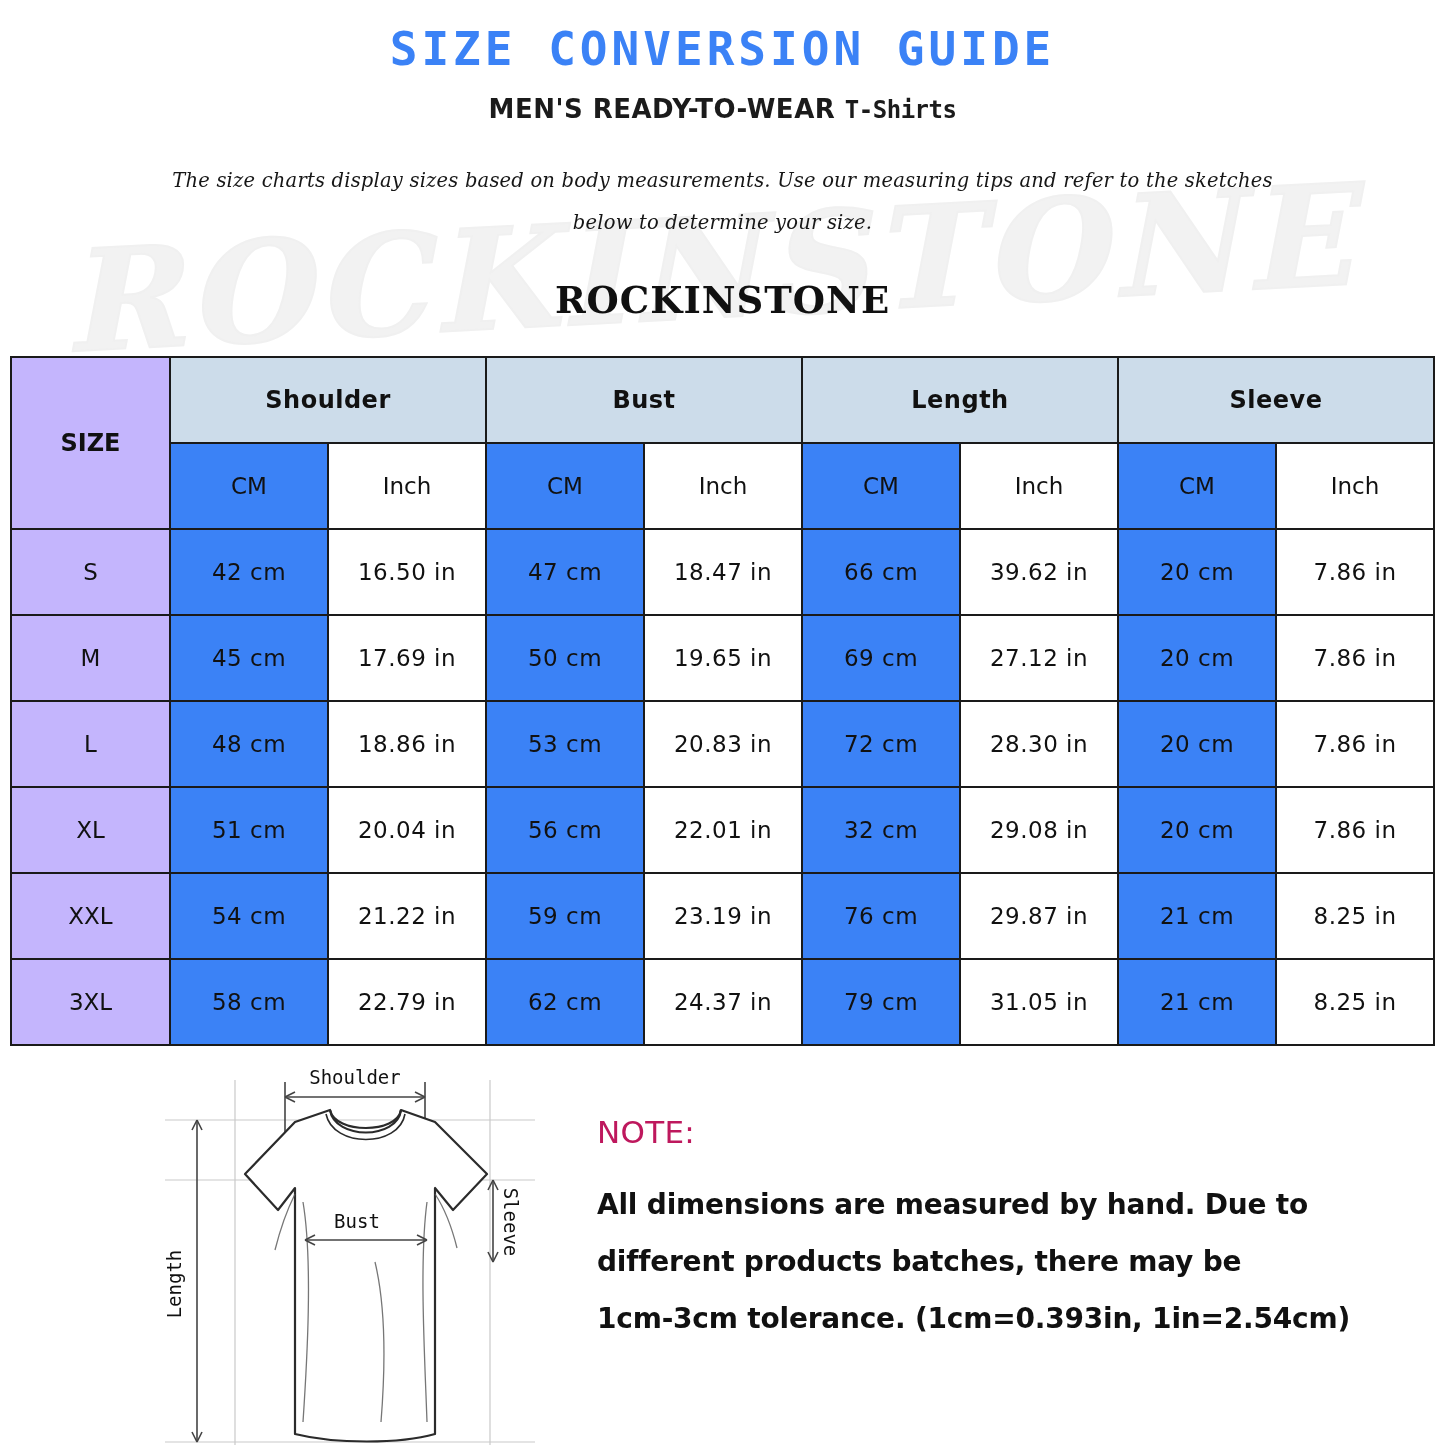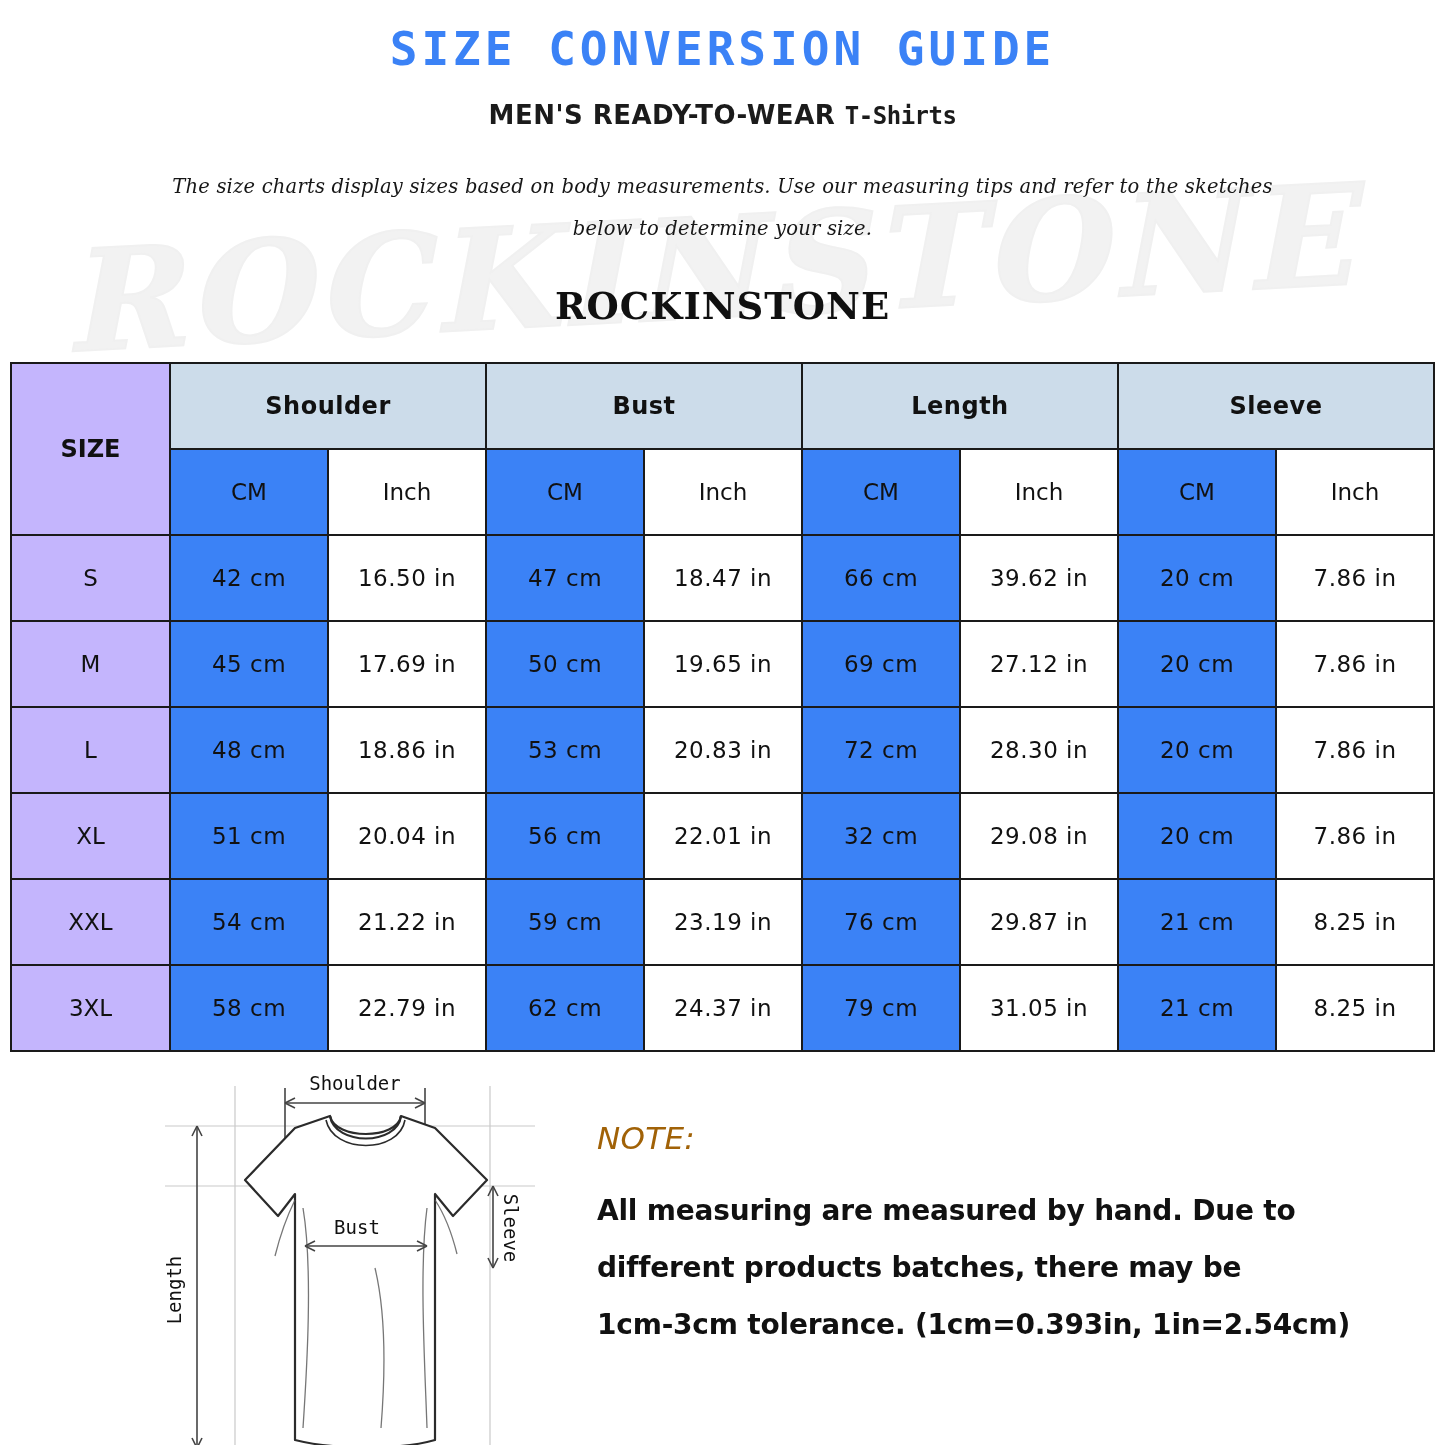--- a/index.html
+++ b/index.html
@@ -47,21 +47,21 @@
     text-align: center;
     font-family: "DejaVu Sans Mono", monospace;
     font-weight: bold;
     font-size: 46px;
     letter-spacing: 4px;
     color: #3b82f6;
     margin-top: 22px;
   }
   .subtitle {
     text-align: center;
-    margin-top: 24px;
+    margin-top: 18px;
     font-size: 26px;
     font-weight: bold;
     letter-spacing: 0.5px;
     color: #1b1b1b;
   }
   .subtitle .mono {
     font-family: "DejaVu Sans Mono", monospace;
     font-weight: bold;
     font-size: 24px;
     letter-spacing: -0.5px;
@@ -136,25 +136,24 @@
     margin-left: 135px;
     position: relative;
   }
   .note-wrap {
     margin-left: 22px;
     padding-top: 52px;
     width: 820px;
   }
   .note-title {
     font-size: 31px;
-    color: #a16207;
+    color: #be185d;
     font-weight: normal;
     margin-bottom: 26px;
     letter-spacing: 0.3px;
-    font-style: italic;
   }
   .note-body {
     font-size: 28px;
     font-weight: bold;
     line-height: 57px;
     color: #111;
     letter-spacing: -0.2px;
   }
   svg.sketch { display: block; }
 </style>
@@ -341,20 +340,20 @@
           <path d="M62,58 l-5,10 M62,58 l5,10"></path>
           <path d="M62,380 l-5,-10 M62,380 l5,-10"></path>
         </g>
         <text x="46" y="222" text-anchor="middle" font-family="DejaVu Sans Mono, monospace" font-size="19" fill="#111" transform="rotate(-90 46 222)">Length</text>
       </svg>
     </div>
 
     <div class="note-wrap">
       <div class="note-title">NOTE:</div>
       <div class="note-body">
-        <div>All measuring are measured by hand. Due to</div>
+        <div>All dimensions are measured by hand. Due to</div>
         <div>different products batches, there may be</div>
         <div>1cm-3cm tolerance. (1cm=0.393in, 1in=2.54cm)</div>
       </div>
     </div>
 
   </div>
 </div>
 
 </body></html>

